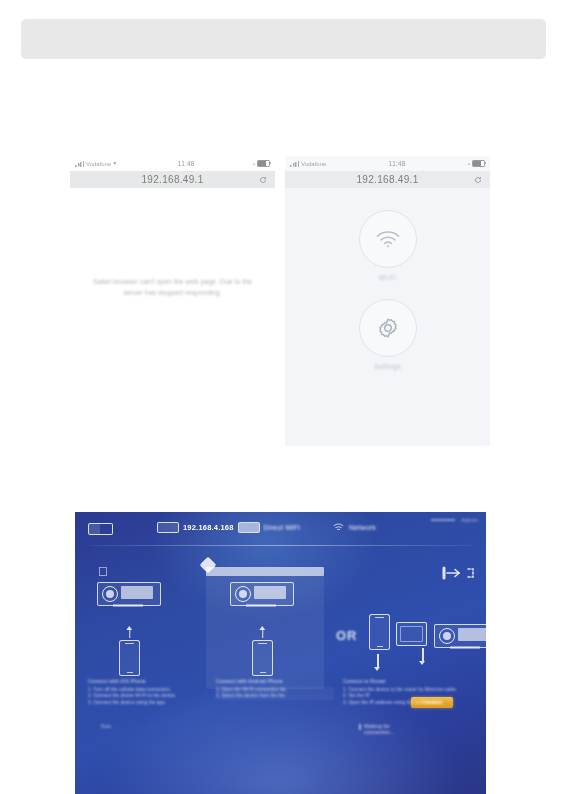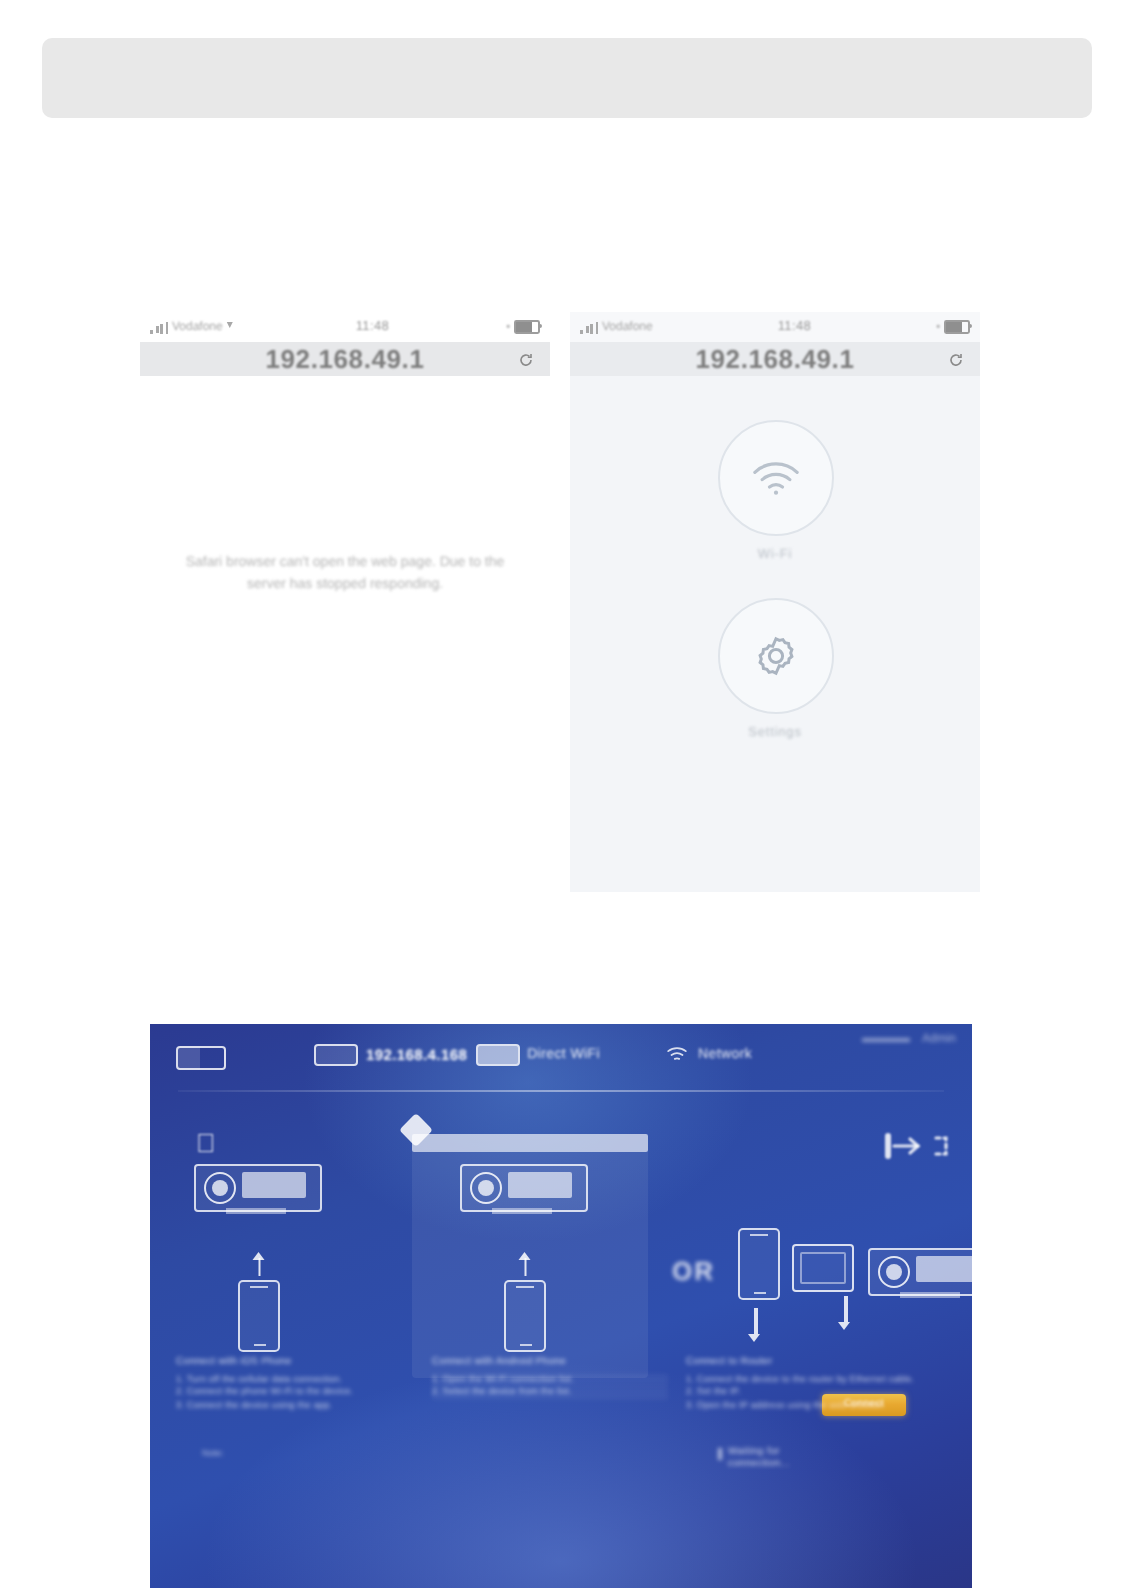--- a/index.html
+++ b/index.html
@@ -118,25 +118,25 @@
   .url-bar {
     position: relative;
     height: 17px;
     background: #e7e8ea;
     display: flex;
     align-items: center;
     justify-content: center;
   }
   .phone-right .url-bar { background: #e9ebee; }
   .url-text {
-    font-size: 13px;
+    font-size: 10px;
     color: #7d7d7d;
     letter-spacing: .3px;
     filter: blur(0.6px);
-    font-weight: 700;
+    font-weight: 400;
   }
   .reload-icon {
     position: absolute;
     right: 8px;
     top: 50%;
     transform: translateY(-50%);
     width: 8px; height: 8px;
     color: #8a8a8a;
     filter: blur(0.35px);
   }

